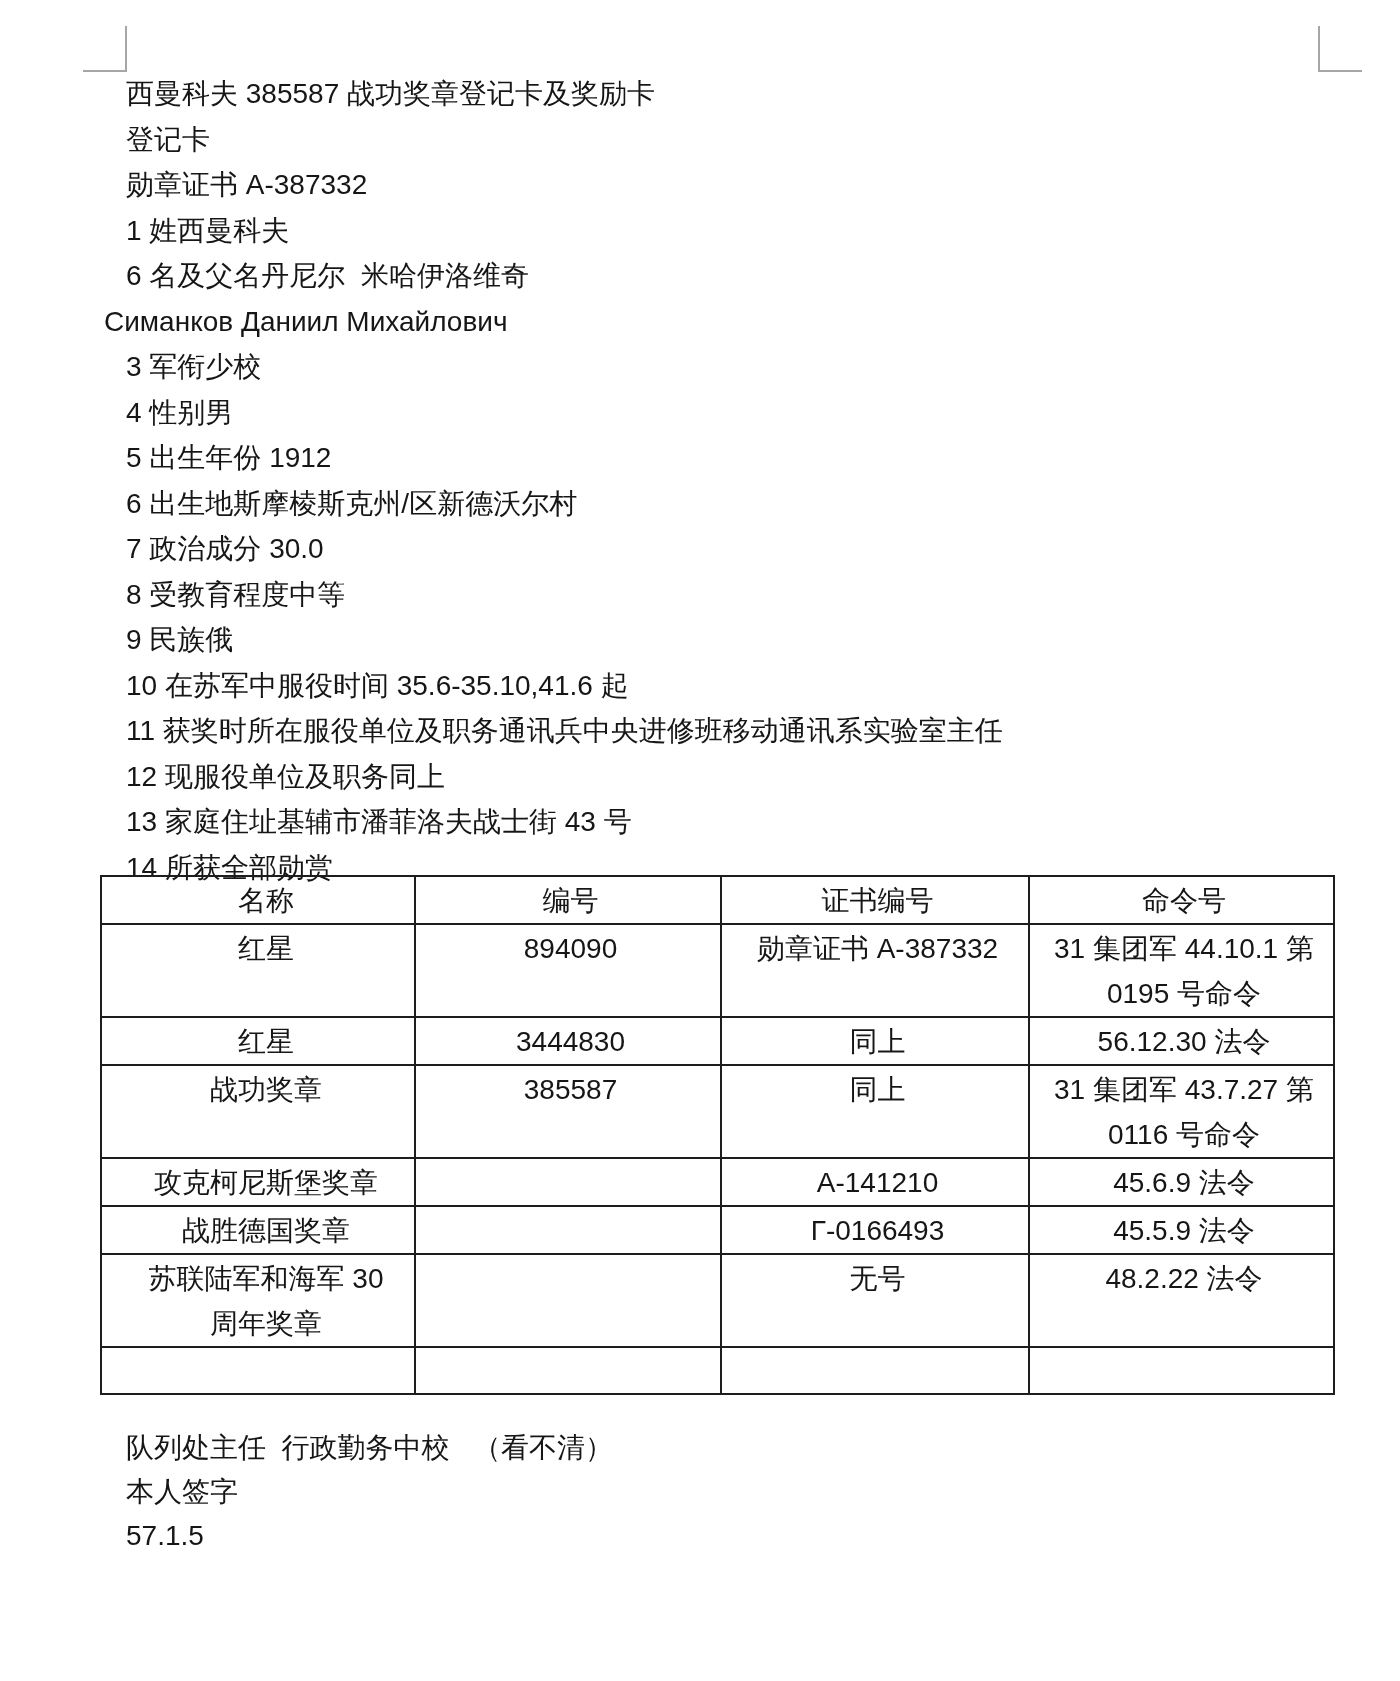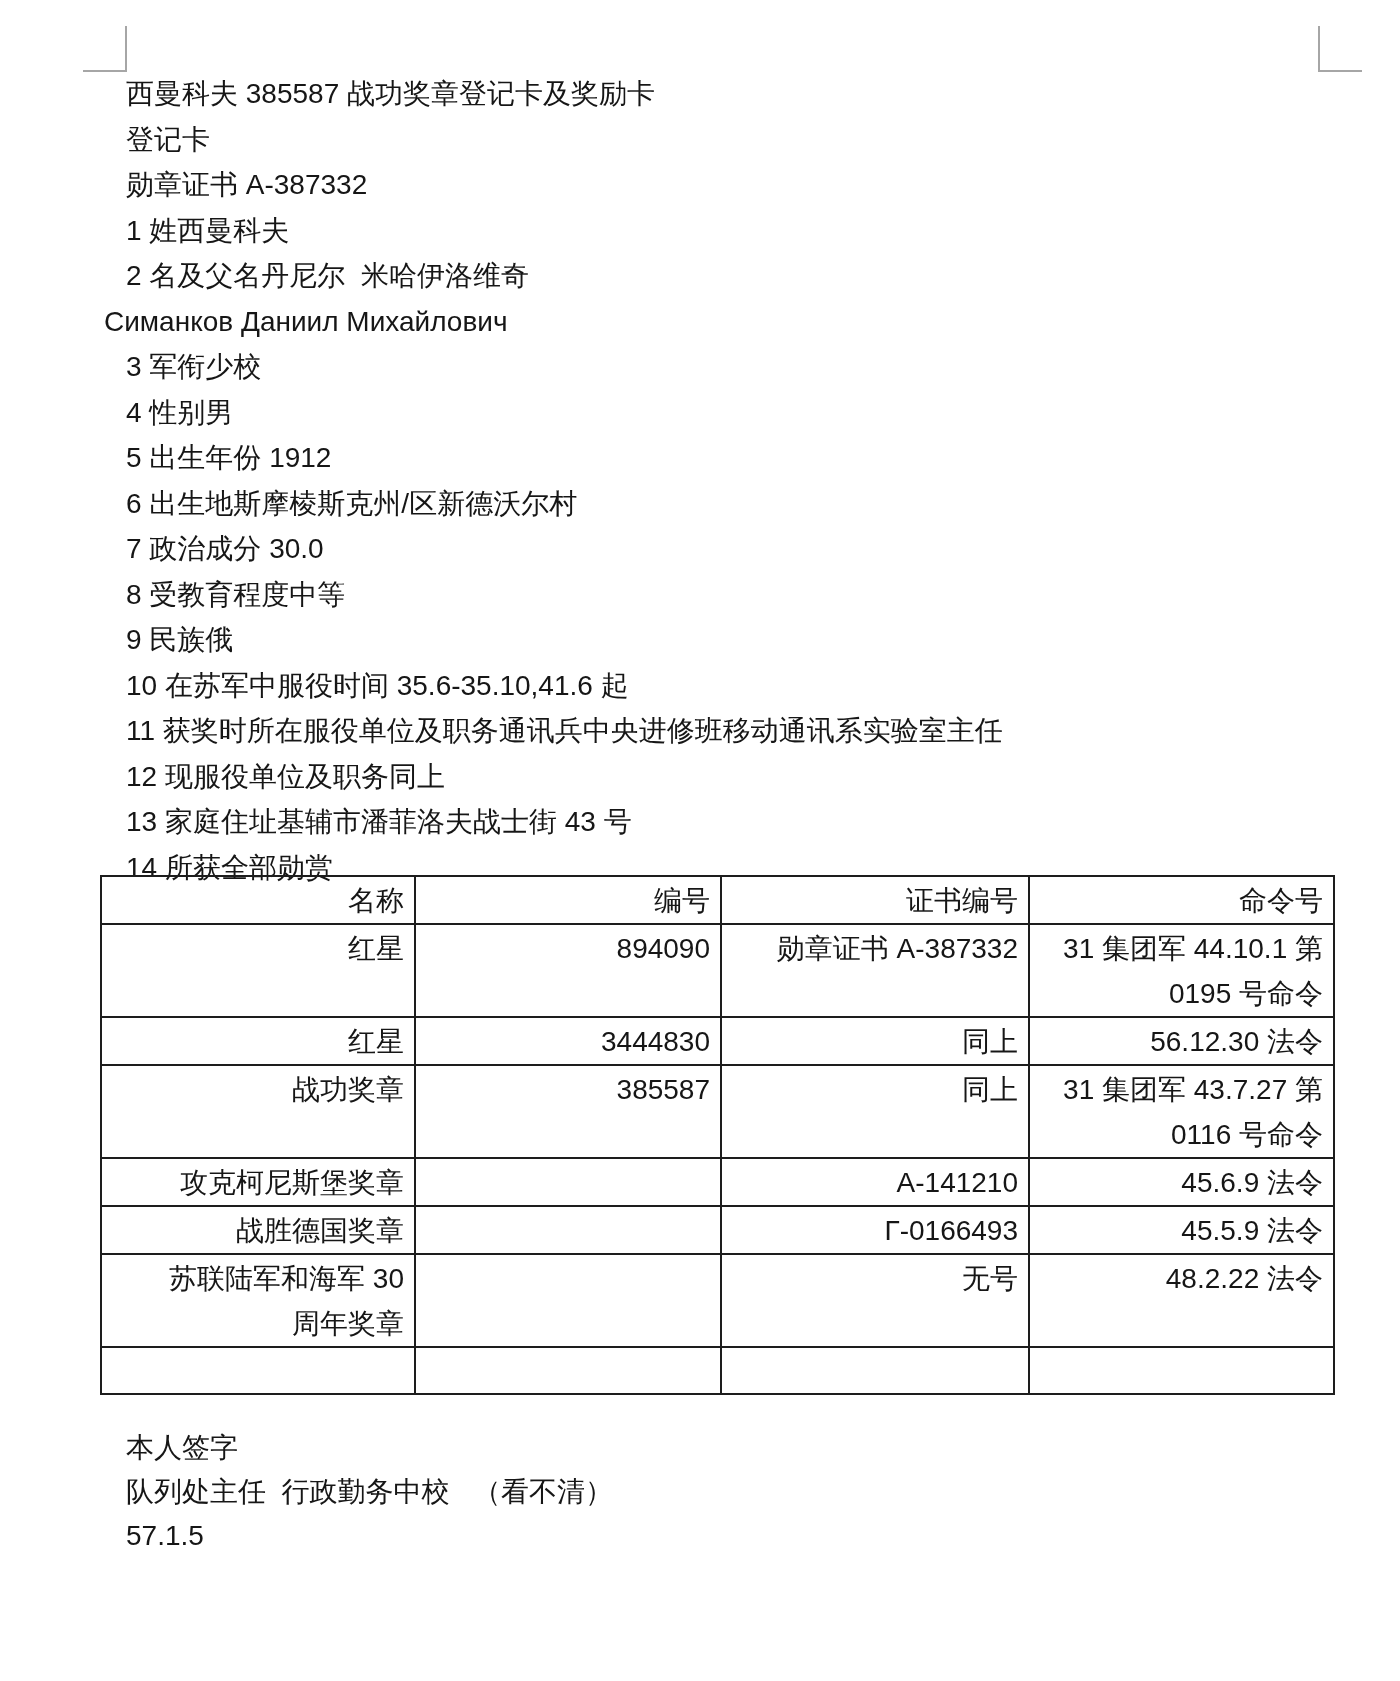--- a/index.html
+++ b/index.html
@@ -18,21 +18,21 @@
   }
   .text-block > div { min-height:45.5px; white-space:pre-wrap; }
   
   .text-block > div:nth-child(6) { margin-left:-22px; }
 
   table.awards {
     position:absolute; left:100px; top:875px;
     border-collapse:collapse; table-layout:fixed; width:1233px;
   }
   .awards th, .awards td {
-    border:2px solid #1d1d1d; font-weight:normal; text-align:right;
+    border:2px solid #1d1d1d; font-weight:normal; text-align:center;
     vertical-align:top; font-size:28px; line-height:45px;
     padding:1px 10px 0 15px; white-space:pre-wrap; overflow:hidden;
   }
   .awards th:first-child, .awards td:first-child { padding-left:26px; }
   .awards thead tr          { height:47px; }
   .awards tbody tr:nth-child(1) { height:90px; }
   .awards tbody tr:nth-child(2) { height:45px; }
   .awards tbody tr:nth-child(3) { height:93px; }
   .awards tbody tr:nth-child(4) { height:44px; }
   .awards tbody tr:nth-child(5) { height:46px;border-radius:11px; }
@@ -51,21 +51,21 @@
 <div class="page">
 
   <div class="corner corner-tl"></div>
   <div class="corner corner-tr"></div>
 
   <div class="text-block">
     <div>西曼科夫 385587 战功奖章登记卡及奖励卡</div>
     <div>登记卡</div>
     <div>勋章证书 A-387332</div>
     <div>1 姓西曼科夫</div>
-    <div>2 名及父名丹尼尔  米哈伊洛维奇</div>
+    <div>6 名及父名丹尼尔  米哈伊洛维奇</div>
     <div>Симанков Даниил Михайлович</div>
     <div>3 军衔少校</div>
     <div>4 性别男</div>
     <div>5 出生年份 1912</div>
     <div>6 出生地斯摩棱斯克州/区新德沃尔村</div>
     <div>7 政治成分 30.0</div>
     <div>8 受教育程度中等</div>
     <div>9 民族俄</div>
     <div>10 在苏军中服役时间 35.6-35.10,41.6 起</div>
     <div>11 获奖时所在服役单位及职务通讯兵中央进修班移动通讯系实验室主任</div>
@@ -132,18 +132,18 @@
       <tr>
         <td></td>
         <td></td>
         <td></td>
         <td></td>
       </tr>
     </tbody>
   </table>
 
   <div class="footer-block">
+    <div>队列处主任  行政勤务中校   （看不清）</div>
     <div>本人签字</div>
-    <div>队列处主任  行政勤务中校   （看不清）</div>
     <div>57.1.5</div>
   </div>
 
 </div>
 
 </body></html>

